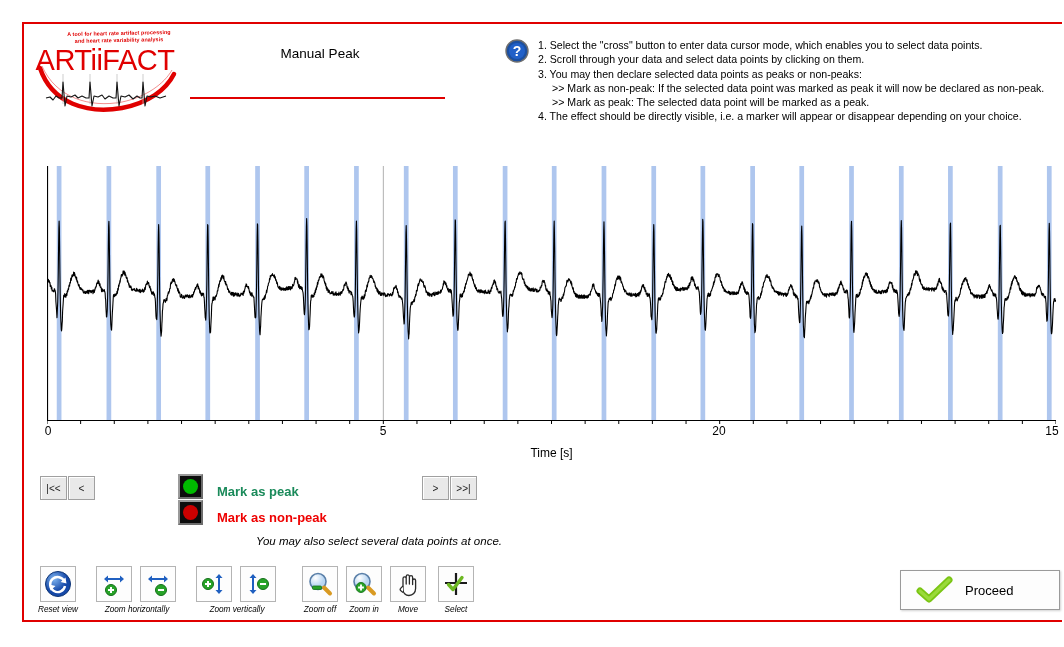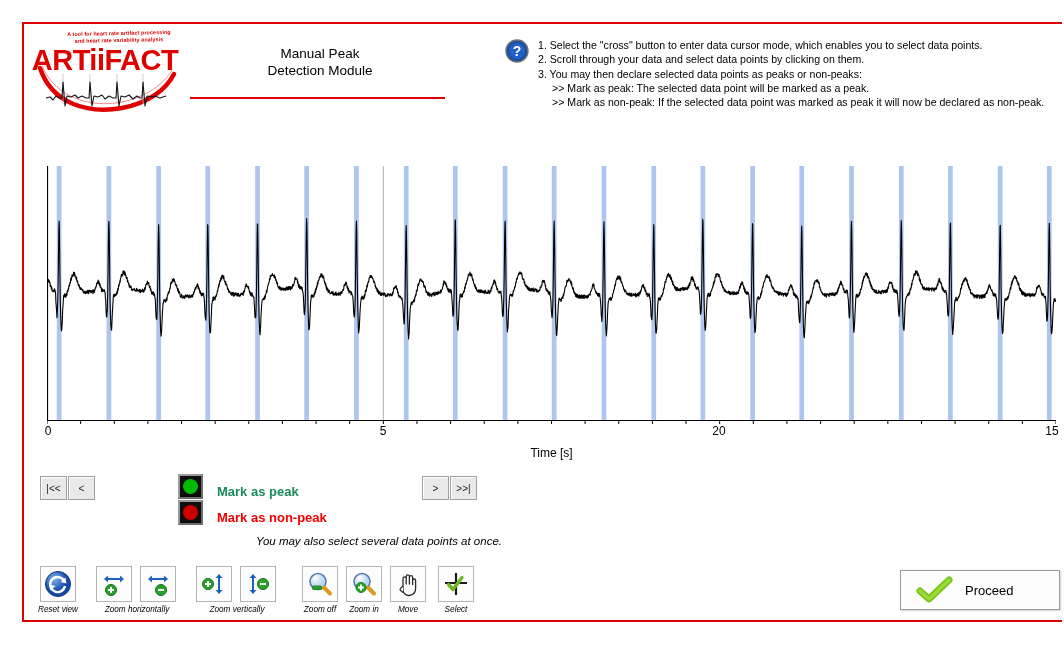--- a/index.html
+++ b/index.html
@@ -16,21 +16,21 @@
   
   .logo-box{position:absolute;left:30px;top:26px;width:150px;height:90px;}
   .logo-tag{
     position:absolute;left:24px;top:4px;width:130px;
     color:#e00000;font-size:5.4px;line-height:7.4px;text-align:center;
     font-family:"Liberation Sans", sans-serif;font-weight:bold;
     transform:rotate(-1.2deg);letter-spacing:.1px;
   }
   .logo-word{
     position:absolute;left:0;top:18px;width:150px;text-align:center;
-    font-size:29px;font-weight:bold;color:#e00000;
+    font-size:29px;font-weight:normal;color:#e00000;
     font-family:"Liberation Sans", sans-serif;letter-spacing:-0.5px;
   }
   .logo-svg{position:absolute;left:0;top:0;}
   .title{
     position:absolute;left:205px;top:45px;width:230px;text-align:center;
     font-size:13.5px;font-weight:normal;color:#000;line-height:17px;
   }
   .title-rule{
     position:absolute;left:190px;top:97px;width:255px;height:0;
     border-top:2px solid #e00000;
@@ -108,37 +108,37 @@
   </svg>
   <div class="logo-tag">
     <div>A tool for heart rate artifact processing</div>
     <div>and heart rate variability analysis</div>
   </div>
   <div class="logo-word">ARTiiFACT</div>
 </div>
 
 <div class="title">
   <div>Manual Peak</div>
-  <div>Detection Module</div>
 </div>
 <div class="title-rule"></div>
 
 <div class="help-icon">
   <svg width="24" height="24" viewBox="0 0 24 24">
     <circle cx="12" cy="12" r="11" fill="#1b4fa0" stroke="#6f6f6f" stroke-width="1.4"></circle>
     <circle cx="12" cy="12" r="8" fill="#2160c8"></circle>
     <text x="12" y="17.4" font-family="Liberation Sans, sans-serif" font-size="14" font-weight="bold" fill="#ffffff" text-anchor="middle">?</text>
   </svg>
 </div>
 <div class="instr">
   <div class="ln">1. Select the "cross" button to enter data cursor mode, which enables you to select data points.</div>
   <div class="ln">2. Scroll through your data and select data points by clicking on them.</div>
   <div class="ln">3. You may then declare selected data points as peaks or non-peaks:</div>
+  <div class="ln sub">&gt;&gt; Mark as non-peak: If the selected data point was marked as peak it will now be declared as non-peak.</div>
   <div class="ln sub">&gt;&gt; Mark as peak: The selected data point will be marked as a peak.</div>
-  <div class="ln sub">&gt;&gt; Mark as non-peak: If the selected data point was marked as peak it will now be declared as non-peak.</div>
+  <div class="ln">4. The effect should be directly visible, i.e. a marker will appear or disappear depending on your choice.</div>
 </div>
 
 <div class="chart-wrap">
   <svg class="chart-svg" id="chart-svg" width="1009" height="258" viewBox="0 0 1009 258">
       <rect x="9.753666666666668" y="0" width="4.708666666666667" height="254" fill="#aec6ee"></rect>
       <rect x="59.531" y="0" width="4.708666666666667" height="254" fill="#aec6ee"></rect>
       <rect x="109.30833333333334" y="0" width="4.708666666666667" height="254" fill="#aec6ee"></rect>
       <rect x="158.41300000000004" y="0" width="4.708666666666667" height="254" fill="#aec6ee"></rect>
       <rect x="208.19033333333334" y="0" width="4.708666666666667" height="254" fill="#aec6ee"></rect>
       <rect x="257.29499999999996" y="0" width="4.708666666666667" height="254" fill="#aec6ee"></rect>

